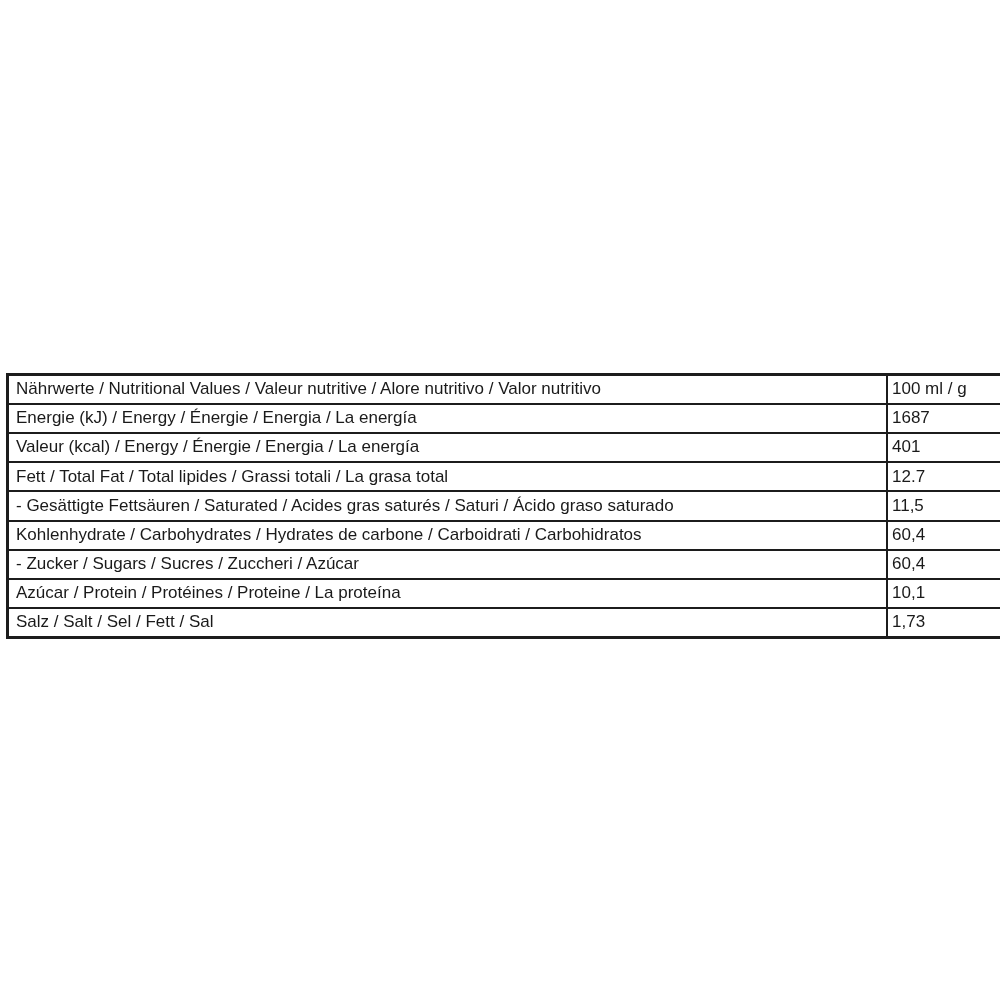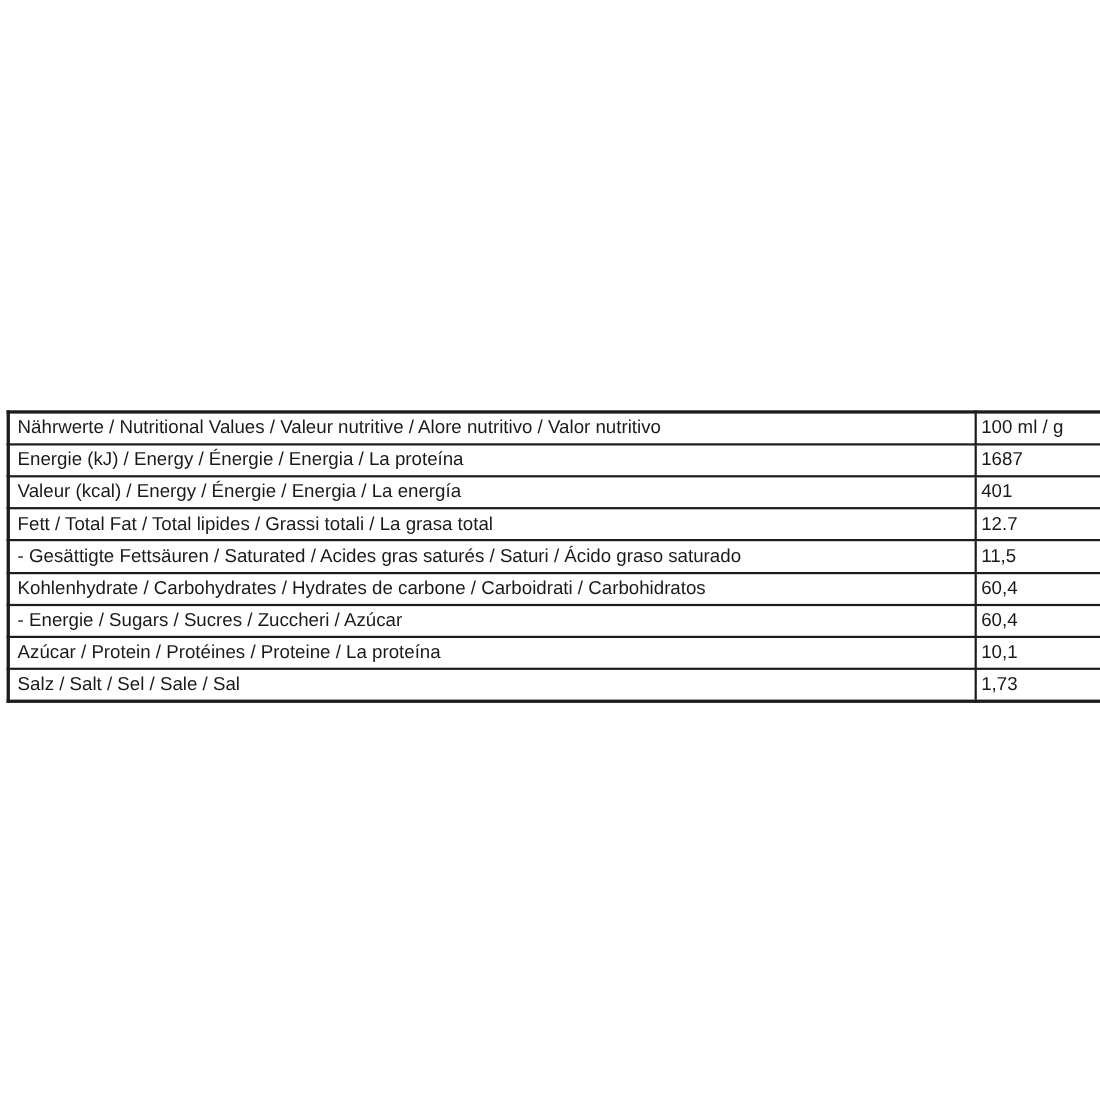--- a/index.html
+++ b/index.html
@@ -48,46 +48,46 @@
 <body>
 
 <div class="page">
   <table class="nutrition-table">
     <tbody>
       <tr>
         <td class="label-cell">Nährwerte / Nutritional Values / Valeur nutritive / Alore nutritivo / Valor nutritivo</td>
         <td class="value-cell">100 ml / g</td>
       </tr>
       <tr>
-        <td class="label-cell">Energie (kJ) / Energy / Énergie / Energia / La proteína</td>
+        <td class="label-cell">Energie (kJ) / Energy / Énergie / Energia / La energía</td>
         <td class="value-cell">1687</td>
       </tr>
       <tr>
         <td class="label-cell">Valeur (kcal) / Energy / Énergie / Energia / La energía</td>
         <td class="value-cell">401</td>
       </tr>
       <tr>
         <td class="label-cell">Fett / Total Fat / Total lipides / Grassi totali / La grasa total</td>
         <td class="value-cell">12.7</td>
       </tr>
       <tr>
         <td class="label-cell">- Gesättigte Fettsäuren / Saturated / Acides gras saturés / Saturi / Ácido graso saturado</td>
         <td class="value-cell">11,5</td>
       </tr>
       <tr>
         <td class="label-cell">Kohlenhydrate / Carbohydrates / Hydrates de carbone / Carboidrati / Carbohidratos</td>
         <td class="value-cell">60,4</td>
       </tr>
       <tr>
-        <td class="label-cell">- Energie / Sugars / Sucres / Zuccheri / Azúcar</td>
+        <td class="label-cell">- Zucker / Sugars / Sucres / Zuccheri / Azúcar</td>
         <td class="value-cell">60,4</td>
       </tr>
       <tr>
         <td class="label-cell">Azúcar / Protein / Protéines / Proteine / La proteína</td>
         <td class="value-cell">10,1</td>
       </tr>
       <tr>
-        <td class="label-cell">Salz / Salt / Sel / Sale / Sal</td>
+        <td class="label-cell">Salz / Salt / Sel / Fett / Sal</td>
         <td class="value-cell">1,73</td>
       </tr>
     </tbody>
   </table>
 </div>
 
 </body></html>

